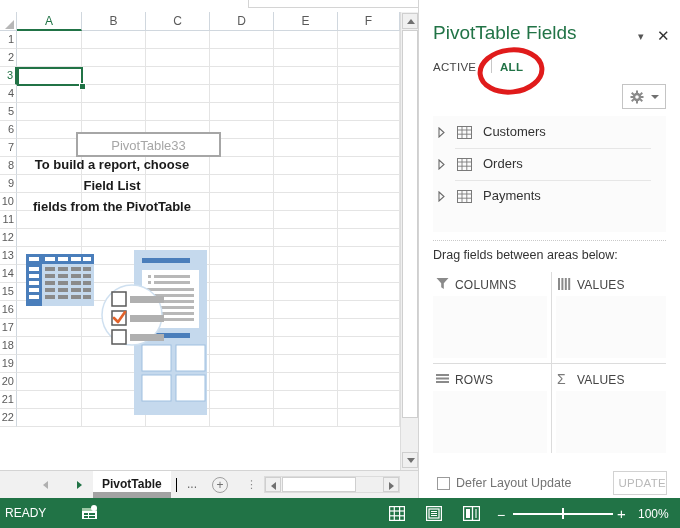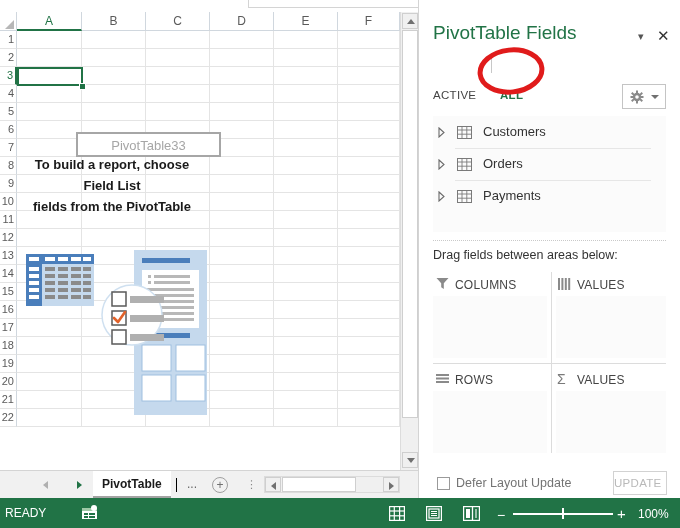--- a/index.html
+++ b/index.html
@@ -139,21 +139,21 @@
 
   
   .tabbar {
     position: absolute; left: 0; top: 470px; width: 418px; height: 28px;
     background: #f1f1f1; border-top: 1px solid #d4d4d4; box-sizing: border-box;
   }
   .navbtn { position: absolute; top: 6px; width: 16px; height: 16px; }
   .tab-sheet {
     position: absolute; top: 0px; height: 27px;
     background: #ffffff;
-    border-bottom: 2px solid #a3a3a3;
+    border-bottom: 6px solid #a3a3a3;
     box-sizing: border-box;
     color: #1a1a1a; font-size: 12px; font-weight: bold;
     line-height: 26px; padding: 0 9px;
   }
   .tab-caret {
     position: absolute; width: 1px; height: 14px; background: #000;
   }
   .tab-add {
     position: absolute; width: 16px; height: 16px; border-radius: 50%;
     border: 1px solid #a0a0a0; box-sizing: border-box; color: #707070;
@@ -186,21 +186,21 @@
   .pane {
     position: absolute; left: 418px; top: 0px; width: 262px; height: 498px;
     background: #ffffff; border-left: 1px solid #d4d4d4; box-sizing: border-box;
   }
   .pane-title {
     position: absolute; left: 14px; top: 22px;
     color: #217346; font-size: 19px;
   }
   .pane-ctl { position: absolute; }
   .tab-active, .tab-all {
-    position: absolute; font-size: 11.5px; margin-top: 28px;
+    position: absolute; font-size: 11.5px;
   }
   .tab-active { color: #444; letter-spacing: 0.3px; }
   .tab-all { color: #217346; font-weight: bold; letter-spacing: 0.3px; }
   .tabsep { position:absolute; width:1px; background:#c8c8c8; }
 
   .choose-label { position: absolute; left: 14px; top: 88px; color: #333; font-size: 12.5px; }
   .gear-btn {
     position: absolute; left: 203px; top: 84px; width: 44px; height: 25px;
     border: 1px solid #c4c4c4; background: #ffffff; box-sizing: border-box;
   }
@@ -224,21 +224,21 @@
   .zone-hline { position: absolute; height: 1px; background: #dcdcdc; }
 
   .defer-box {
     position: absolute; left: 18px; top: 477px; width: 13px; height: 13px;
     border: 1px solid #9a9a9a; background: #ffffff; box-sizing: border-box;
   }
   .defer-label { position: absolute; left: 37px; top: 476px; font-size: 12.5px; color: #737373; }
   .update-btn {
     position: absolute; left: 194px; top: 471px; width: 54px; height: 24px;
     border: 1px solid #d2d2d2; background: #ffffff; box-sizing: border-box;
-    color: #b9b9b9; font-size: 11.5px; text-align: left; line-height: 22px;
+    color: #b9b9b9; font-size: 11.5px; text-align: right; line-height: 22px;
     letter-spacing: 0.3px;
   }
 
   .annot { position: absolute; left: 472px; top: 44px; pointer-events: none; }
 </style>
 </head>
 <body>
 
 <div id="app">
 

